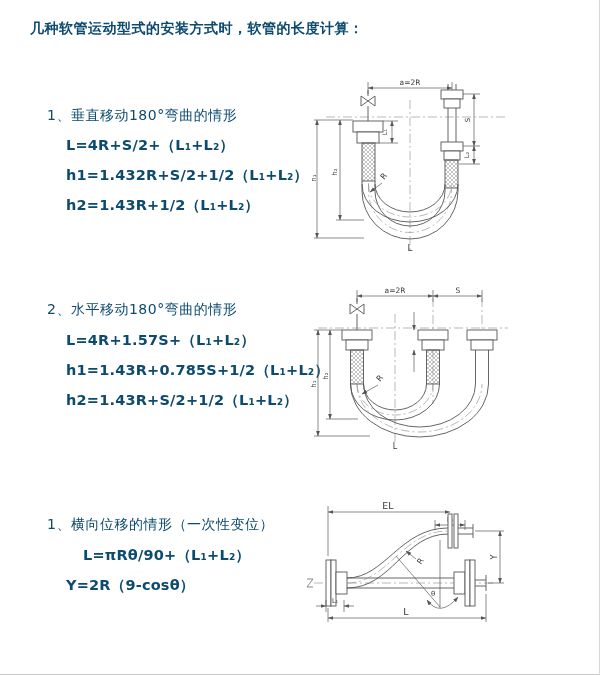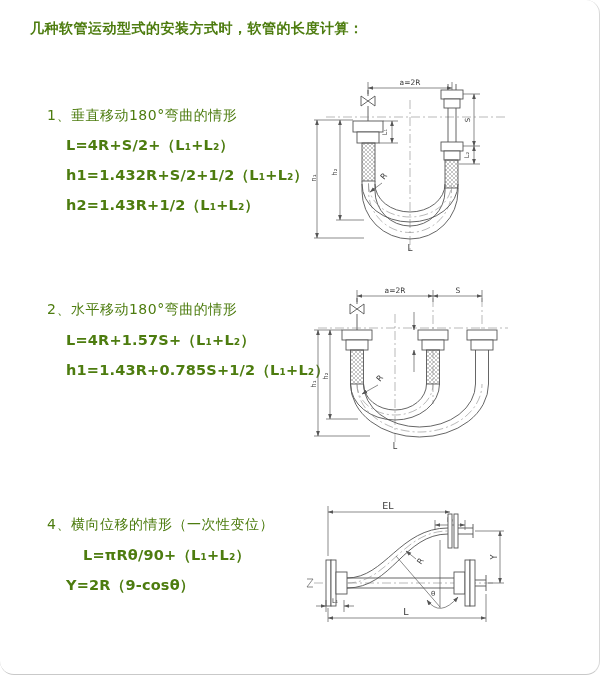--- a/index.html
+++ b/index.html
@@ -1,20 +1,20 @@
 <!DOCTYPE html>
 <html><head>
 <meta charset="utf-8">
 <style>
   html,body{margin:0;padding:0;background:#fff;}
   .page{
     position:relative;width:600px;height:675px;background:#ffffff;
-    font-family:"DejaVu Sans","Liberation Sans",sans-serif;color:#4d7c0f;
+    font-family:"DejaVu Sans","Liberation Sans",sans-serif;color:#0c4a6e;
     overflow:hidden;box-sizing:border-box;
-    border-right:1px solid #d8d8d8;border-bottom:1px solid #c9c9c9;border-radius:14px;
+    border-right:1px solid #d8d8d8;border-bottom:1px solid #c9c9c9;
   }
   .title{position:absolute;left:30px;top:20px;font-size:14px;font-weight:700;letter-spacing:.5px;white-space:nowrap;}
   .sec-heading{position:absolute;font-size:14px;font-weight:400;letter-spacing:.5px;white-space:nowrap;}
   .formula{position:absolute;font-size:14.5px;font-weight:700;white-space:nowrap;letter-spacing:.2px;}
   svg.diagram{position:absolute;}
   svg.diagram text{font-family:"DejaVu Sans","Liberation Sans",sans-serif;fill:#3a3a3a;font-weight:400;}
   .dln{stroke:#555;stroke-width:.9;fill:none;}
   .dim{stroke:#5a5a5a;stroke-width:.7;fill:none;}
   .cln{stroke:#8a8a8a;stroke-width:.6;stroke-dasharray:9 3 2 3;fill:none;}
   .hrect{stroke:#555;stroke-width:.9;}
@@ -27,22 +27,23 @@
   <div class="title">几种软管运动型式的安装方式时，软管的长度计算：</div>
 
   <div class="sec-heading" style="left:47px;top:107px">1、垂直移动180°弯曲的情形</div>
   <div class="formula" style="left:66px;top:136px">L=4R+S/2+（L₁+L₂）</div>
   <div class="formula" style="left:66px;top:166px">h1=1.432R+S/2+1/2（L₁+L₂）</div>
   <div class="formula" style="left:66px;top:196px">h2=1.43R+1/2（L₁+L₂）</div>
 
   <div class="sec-heading" style="left:47px;top:301px">2、水平移动180°弯曲的情形</div>
   <div class="formula" style="left:66px;top:331px">L=4R+1.57S+（L₁+L₂）</div>
   <div class="formula" style="left:66px;top:361px">h1=1.43R+0.785S+1/2（L₁+L₂）</div>
-
-  <div class="sec-heading" style="left:47px;top:516px">4、横向位移的情形（一次性变位）</div>
+  <div class="formula" style="left:66px;top:391px">h2=1.43R+S/2+1/2（L₁+L₂）</div>
+
+  <div class="sec-heading" style="left:47px;top:516px">1、横向位移的情形（一次性变位）</div>
   <div class="formula" style="left:83px;top:546px">L=πRθ/90+（L₁+L₂）</div>
   <div class="formula" style="left:66px;top:576px">Y=2R（9-cosθ）</div>
 
   <svg class="diagram" style="left:312px;top:76px" width="282" height="182" viewBox="0 0 282 182">
     <defs>
       <pattern id="hatch1" patternUnits="userSpaceOnUse" width="4" height="4">
         <path d="M0,4 L4,0 M0,0 L4,4" stroke="#8a8a8a" stroke-width="0.5"></path>
       </pattern>
       <marker id="ar1" viewBox="0 0 8 8" refX="7.5" refY="4" markerWidth="8" markerHeight="8" orient="auto-start-reverse">
         <path d="M0,1.2 L8,4 L0,6.8 z" fill="#555"></path>

